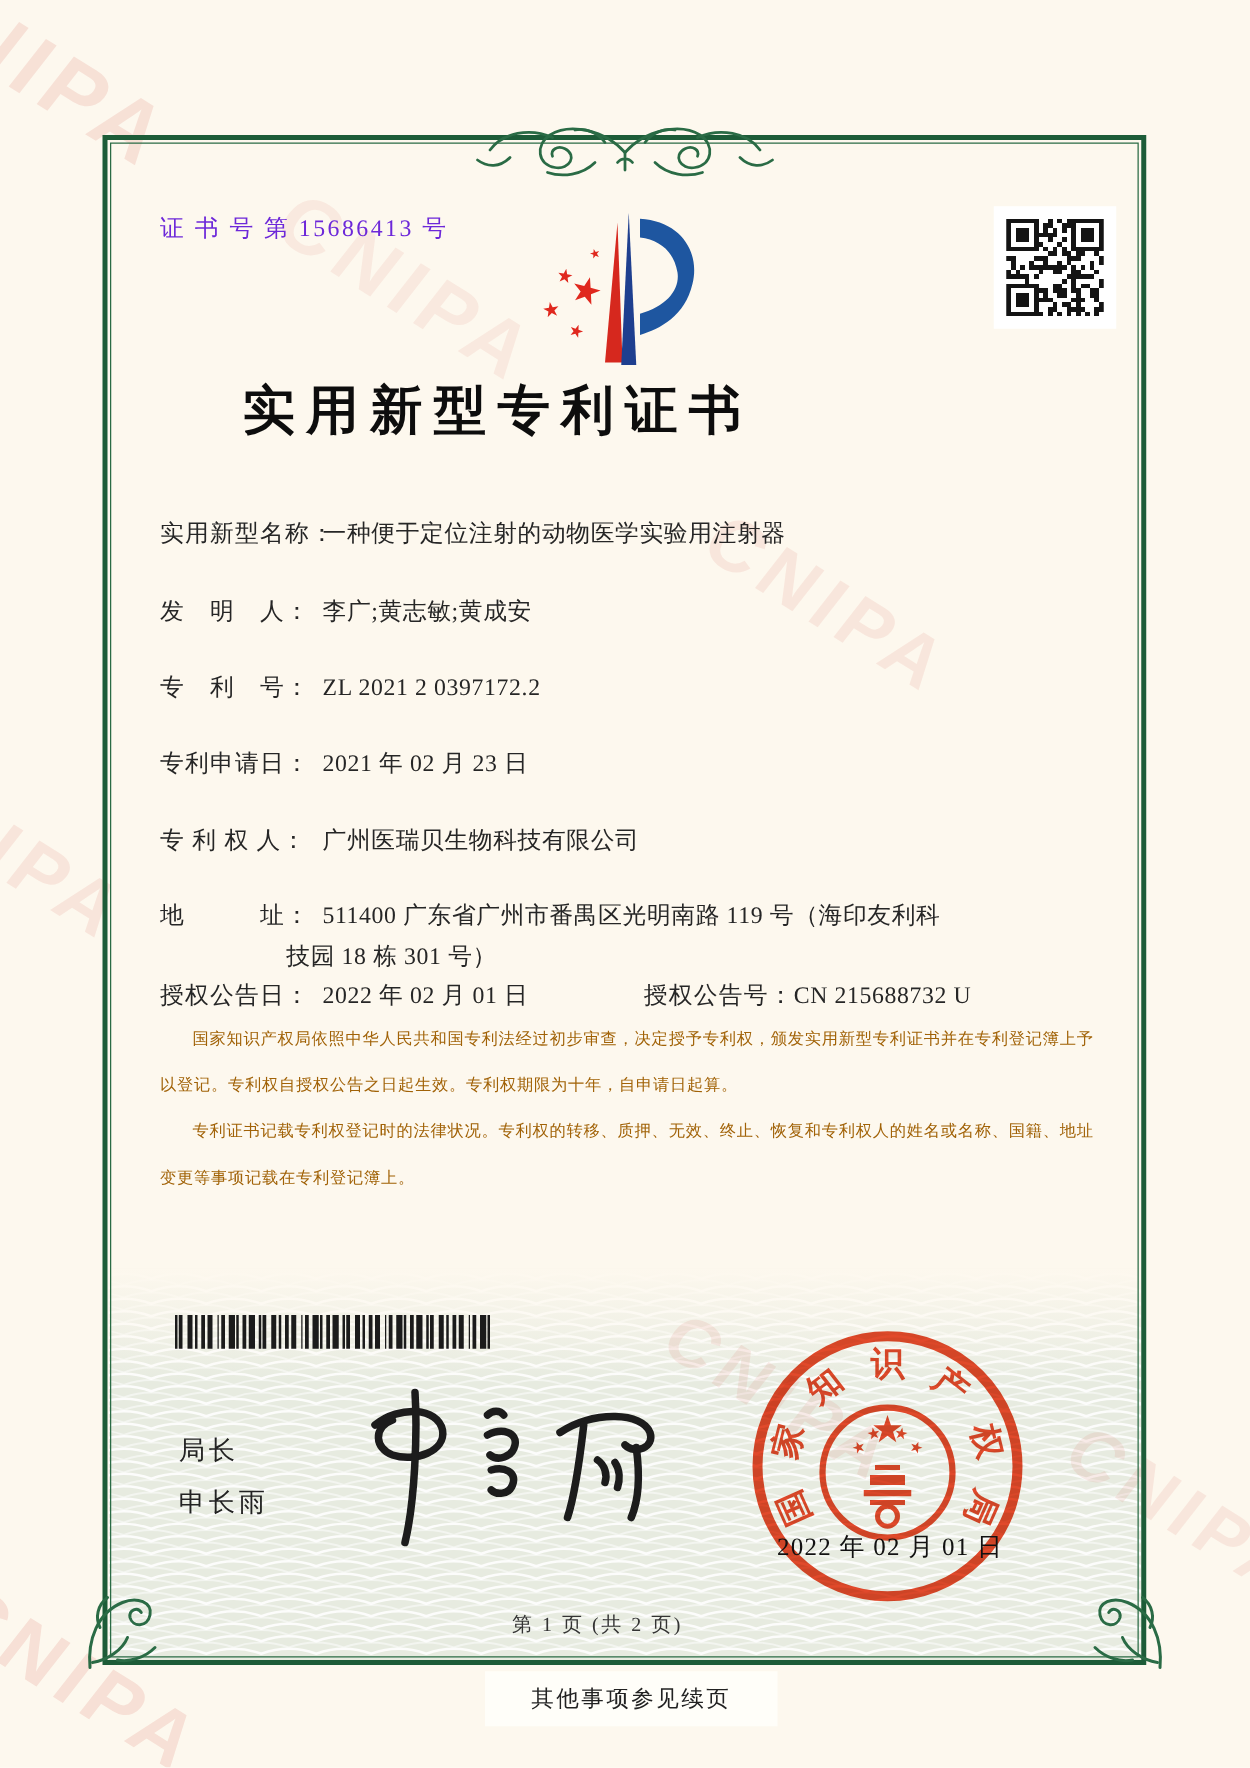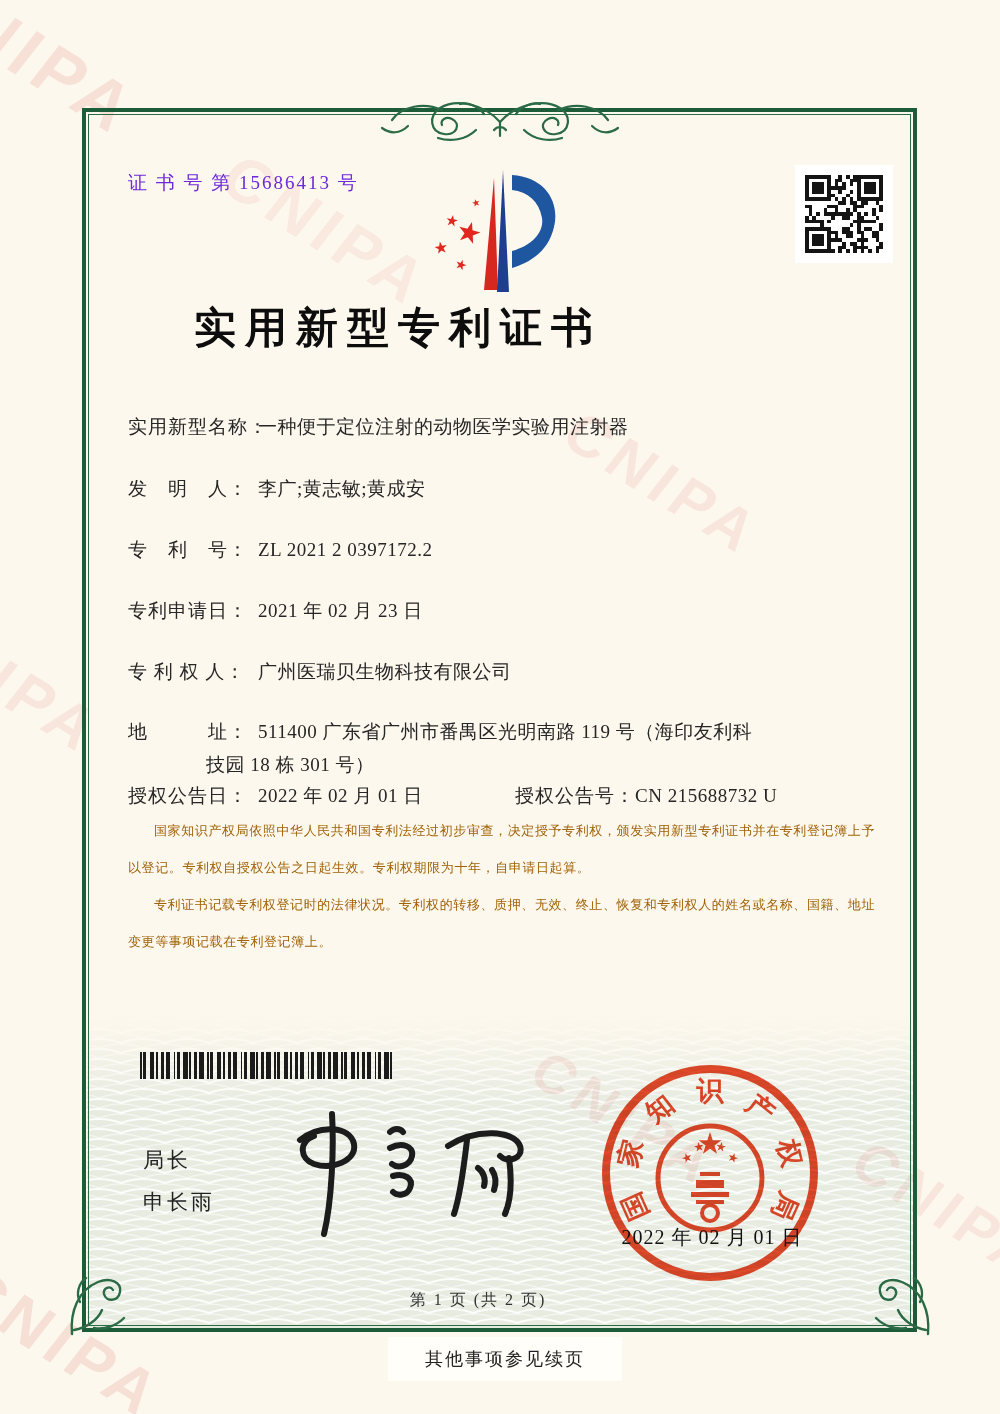--- a/index.html
+++ b/index.html
@@ -28,21 +28,21 @@
   .logo{position:absolute;left:418px;top:163px;z-index:5;}
   .qrbox{position:absolute;left:795px;top:165px;width:98px;height:98px;background:#fff;z-index:5;}
   .qrbox svg{position:absolute;left:10px;top:10px;}
   .title{position:absolute;left:0;top:300px;width:796px;text-align:center;font-size:42px;
          font-weight:700;color:#0d0d0d;letter-spacing:9px;z-index:5;}
 
   
   .row{position:absolute;left:128px;font-size:19px;color:#262626;z-index:5;white-space:nowrap;}
   .lbl{display:inline-block;width:130px;white-space:nowrap;letter-spacing:1px;}
   .val{letter-spacing:0.5px;}
-  .addr2{display:block;margin-left:78px;margin-top:7px;}
+  .addr2{display:block;margin-left:101px;margin-top:7px;}
   .grantno{position:absolute;left:387px;top:0;white-space:nowrap;}
 
   
   .paras{position:absolute;left:128px;top:812px;width:747px;font-size:13px;color:#a16207;
          line-height:37px;text-align:justify;letter-spacing:0.6px;z-index:5;}
   .paras p{margin:0;text-indent:2em;}
 
   
   .barcode{position:absolute;left:140px;top:1052px;width:264px;height:27px;z-index:5;
            display:flex;align-items:stretch;}

